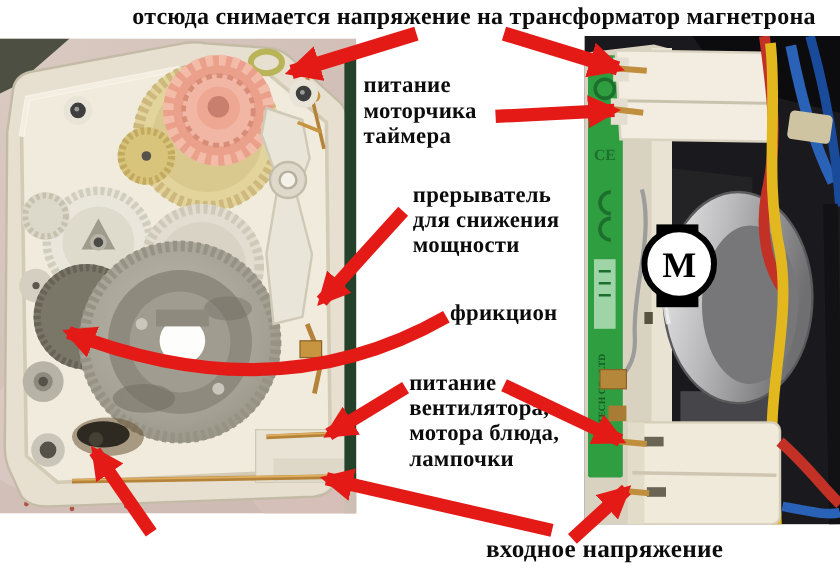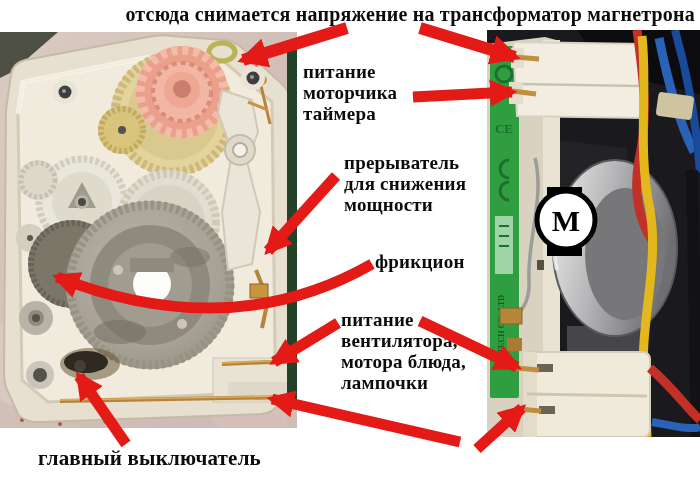--- a/index.html
+++ b/index.html
@@ -1,21 +1,21 @@
 <!DOCTYPE html>
 <html><head>
 <meta charset="utf-8">
 <style>
   html,body{margin:0;padding:0;background:#fff;}
   .stage{position:relative;width:700px;height:481px;background:#ffffff;overflow:hidden;
          font-family:"Liberation Serif",serif;}
   .photo{position:absolute;display:block;}
   .lbl{position:absolute;font-weight:bold;color:#0c0c0c;font-size:19px;line-height:21px;
        white-space:pre-line;letter-spacing:.2px;}
-  .lbl-title{left:95px;top:2px;width:600px;text-align:right;font-size:20px;line-height:24px;}
+  .lbl-title{left:95px;top:2px;width:600px;text-align:center;font-size:20px;line-height:24px;}
   .lbl-timer-motor{left:303px;top:61px;}
   .lbl-interrupter{left:344px;top:152px;}
   .lbl-friction{left:375px;top:251px;}
   .lbl-fan{left:341px;top:309px;}
   .lbl-main-switch{left:38px;top:448px;font-size:21px;}
   .lbl-input{left:405px;top:447px;font-size:21px;}
   svg text{font-family:"Liberation Serif",serif;}
 </style>
 </head>
 <body>
@@ -251,21 +251,21 @@
 моторчика
 таймера</div>
   <div class="lbl lbl-interrupter">прерыватель
 для снижения
 мощности</div>
   <div class="lbl lbl-friction">фрикцион</div>
   <div class="lbl lbl-fan">питание
 вентилятора,
 мотора блюда,
 лампочки</div>
-  <div class="lbl lbl-main-switch">главный выключатель</div>
+  <div class="lbl lbl-input">входное напряжение</div>
 
   <svg width="700" height="481" viewBox="0 0 700 481" style="position:absolute;left:0;top:0;pointer-events:none">
     <defs>
       <marker id="ah" viewBox="0 0 8 8" refX="6.4" refY="4" markerWidth="2.5" markerHeight="2.5" orient="auto">
         <path d="M0,0 L8,4 L0,8 Z" fill="#e41a17"></path>
       </marker>
     </defs>
   <path d="M 347 28 L 243 60" fill="none" stroke="#e41a17" stroke-width="12" stroke-linecap="butt" marker-end="url(#ah)"></path>
       <path d="M 420 28 L 515 57" fill="none" stroke="#e41a17" stroke-width="12" stroke-linecap="butt" marker-end="url(#ah)"></path>
       <path d="M 413 97 L 512 92" fill="none" stroke="#e41a17" stroke-width="11" stroke-linecap="butt" marker-end="url(#ah)"></path>

